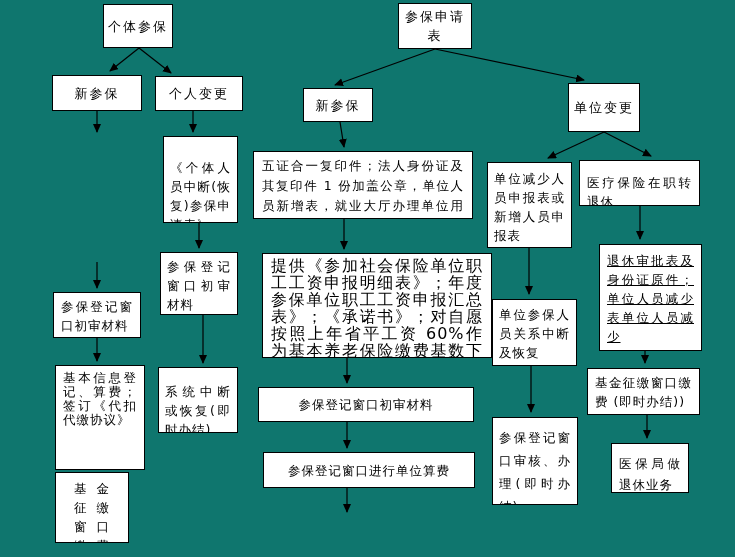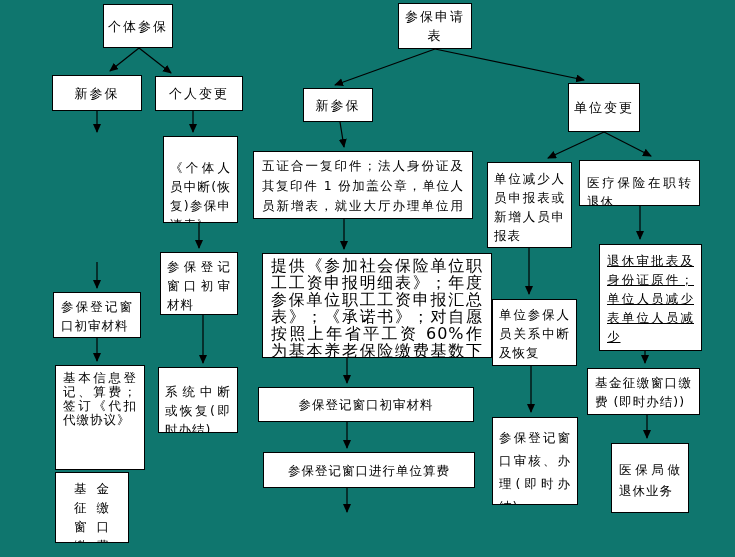--- a/index.html
+++ b/index.html
@@ -88,15 +88,15 @@
   <div class="node ctr" style="left:258px;top:387px;width:216px;height:35px;">参保登记窗口初审材料</div>
   <div class="node ctr" style="left:263px;top:452px;width:212px;height:36px;">参保登记窗口进行单位算费</div>
 
   <div class="node" style="left:487px;top:162px;width:85px;height:86px;padding:6px 6px;">单位减少人员申报表或新增人员申报表</div>
   <div class="node" style="left:492px;top:299px;width:85px;height:67px;padding:5px 6px;">单位参保人员关系中断及恢复</div>
   <div class="node" style="left:492px;top:417px;width:86px;height:88px;line-height:23px;padding:8px 6px;">参保登记窗口审核、办理(即时办结)</div>
 
   <div class="node" style="left:579px;top:160px;width:121px;height:46px;padding:12px 7px;">医疗保险在职转退休</div>
   <div class="node" style="left:599px;top:244px;width:103px;height:107px;padding:6px 7px;text-decoration:underline;">退休审批表及身份证原件；单位人员减少表单位人员减少</div>
   <div class="node" style="left:587px;top:368px;width:113px;height:47px;padding:4px 7px;">基金征缴窗口缴费 (即时办结))</div>
-  <div class="node" style="left:611px;top:443px;width:78px;height:70px;line-height:21px;padding:15px 7px;">医保局做退休业务</div>
+  <div class="node" style="left:611px;top:443px;width:78px;height:50px;line-height:21px;padding:9px 7px;">医保局做退休业务</div>
 
 </div>
 
 </body></html>

